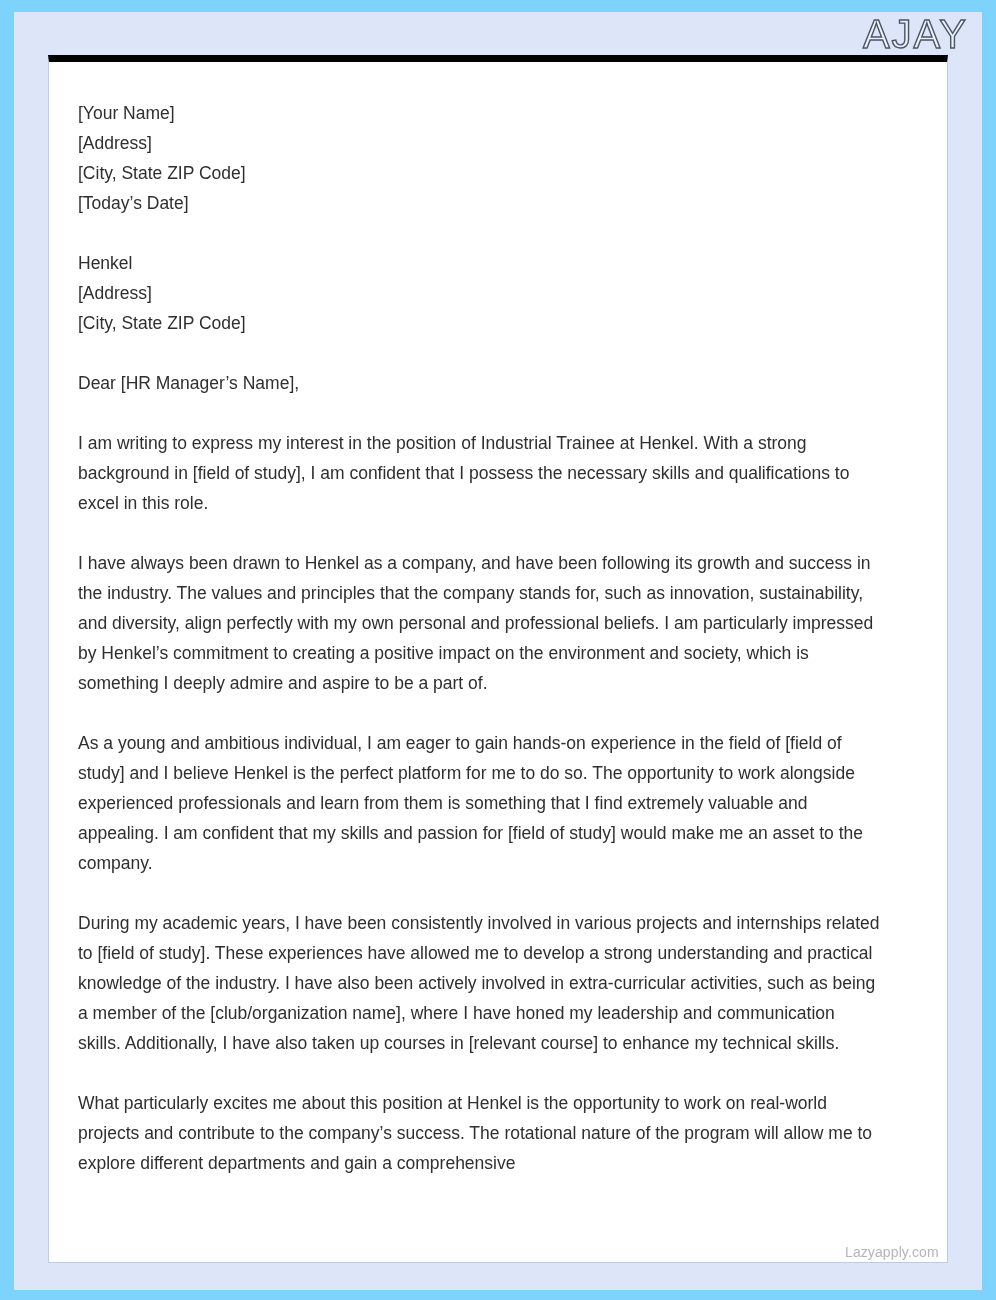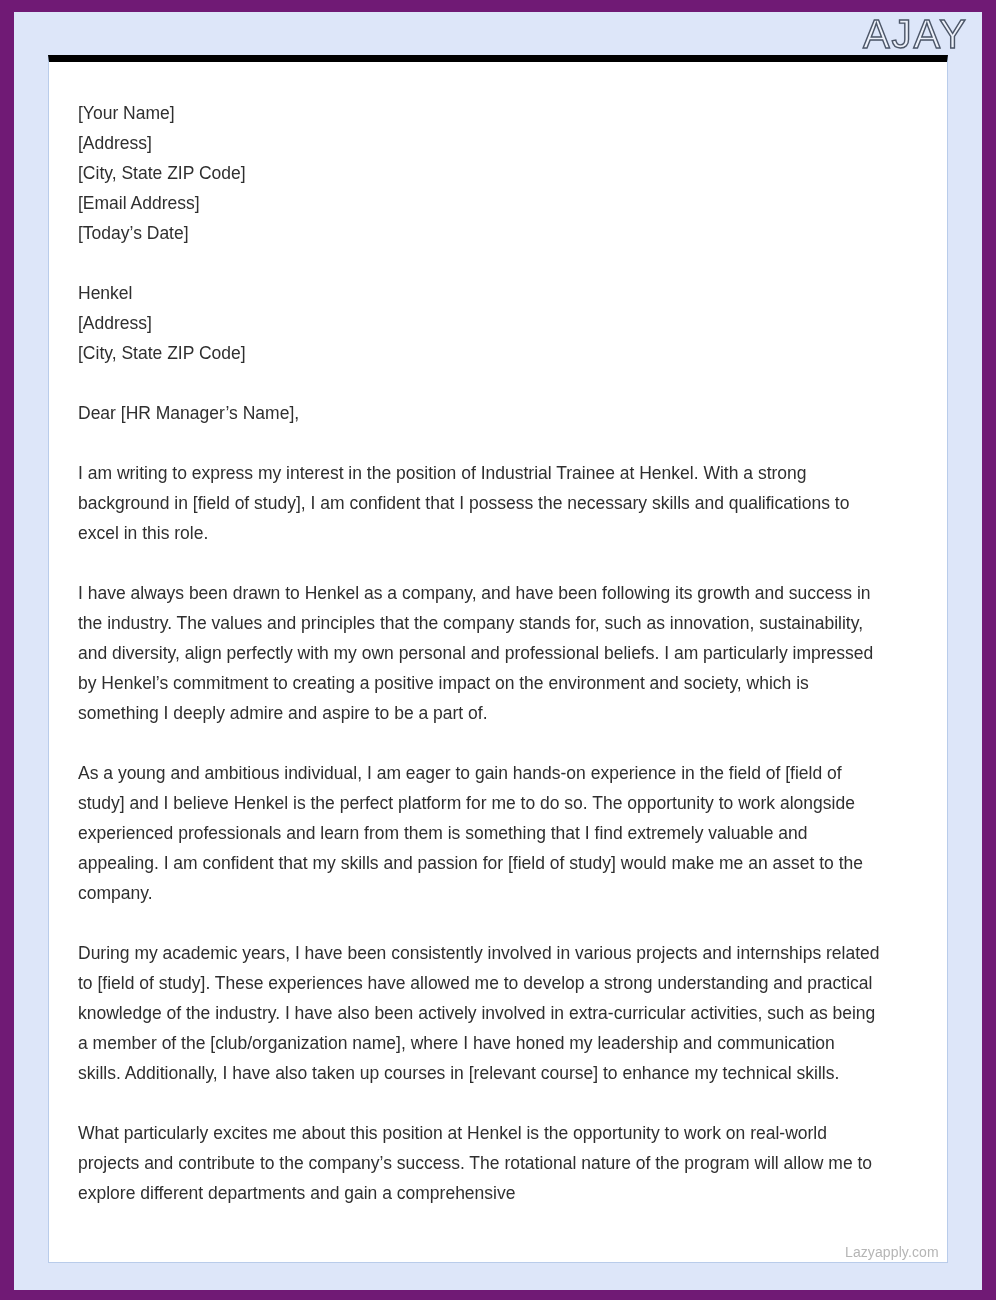--- a/index.html
+++ b/index.html
@@ -13,21 +13,21 @@
     height: 1300px;
     overflow: hidden;
     font-family: "Liberation Sans", "DejaVu Sans", sans-serif;
   }
 
   
   #frame {
     position: relative;
     width: 996px;
     height: 1300px;
-    background: #701a75;
+    background: #7dd3fc;
     box-sizing: border-box;
   }
 
   
   #canvas {
     position: absolute;
     left: 14px;
     top: 12px;
     width: 968px;
     height: 1278px;
@@ -107,21 +107,20 @@
     <div id="brand">AJAY</div>
 
     <div id="page"></div>
 
     <div id="doc-text">
 
       <div class="block">
         <div class="addr-line">[Your Name]</div>
         <div class="addr-line">[Address]</div>
         <div class="addr-line">[City, State ZIP Code]</div>
-        <div class="addr-line">[Email Address]</div>
         <div class="addr-line">[Today’s Date]</div>
       </div>
 
       <div class="block">
         <div class="addr-line">Henkel</div>
         <div class="addr-line">[Address]</div>
         <div class="addr-line">[City, State ZIP Code]</div>
       </div>
 
       <p class="para">Dear [HR Manager’s Name],</p>

